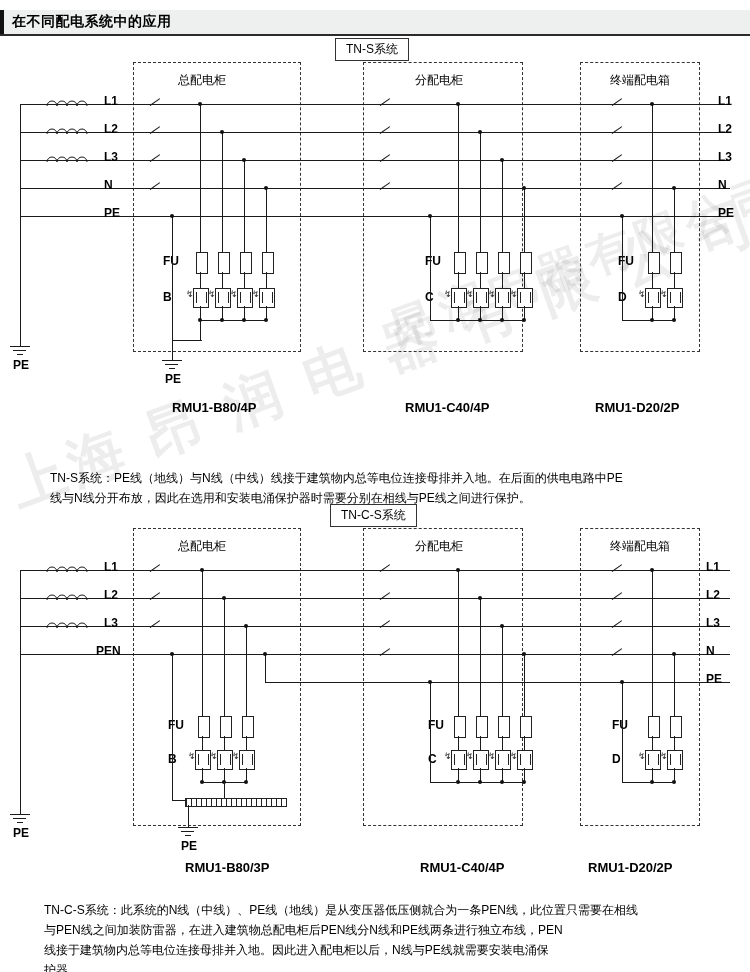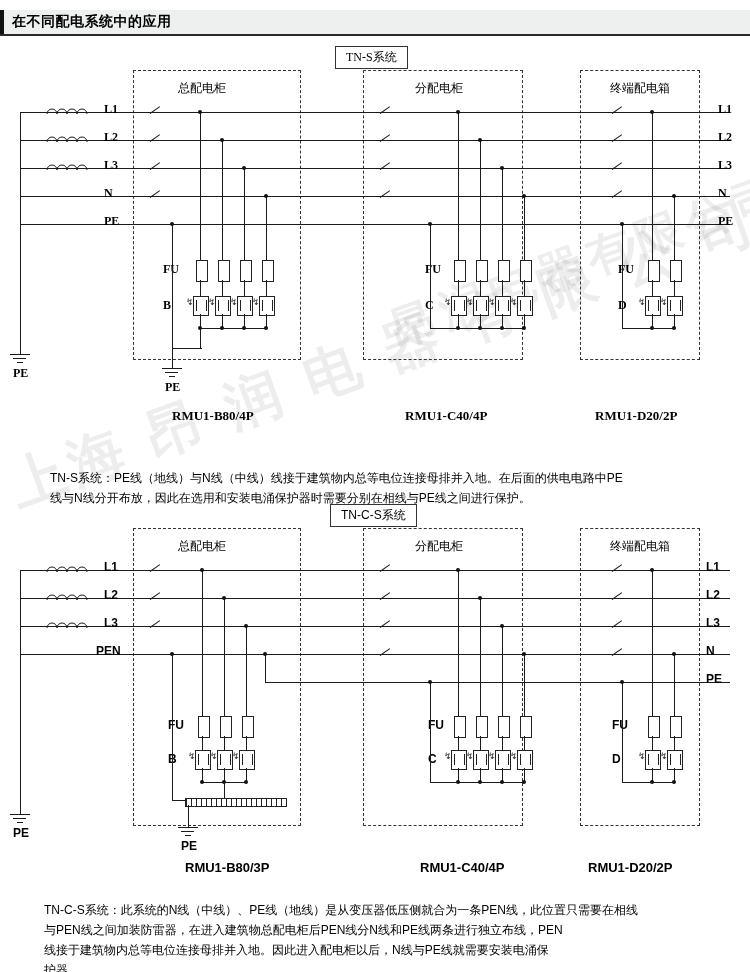--- a/index.html
+++ b/index.html
@@ -21,21 +21,21 @@
   .header .bar{
     position:absolute;left:0;top:0;width:4px;height:24px;background:#111;
   }
   .header .htxt{
     position:absolute;left:12px;top:3px;
     font-size:14px;font-weight:bold;letter-spacing:.5px;
   }
 
   
   .canvas{position:absolute;left:0;width:750px;}
-  #diagram1{top:40px;height:430px;font-family:Liberation Serif, serif;}
+  #diagram1{top:32px;height:430px;}
   #diagram2{top:500px;height:400px;}
 
   .ln{position:absolute;background:#1b1b1b;}
   .h{height:1px;}
   .v{width:1px;}
 
   .dash{
     position:absolute;border:1px dashed #333;box-sizing:border-box;
   }
 

